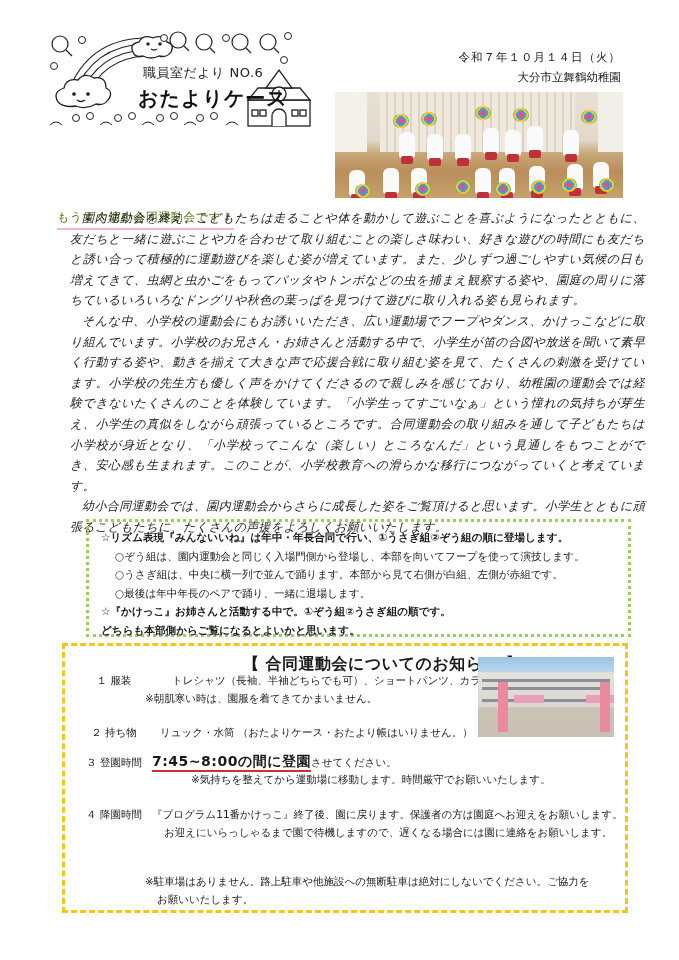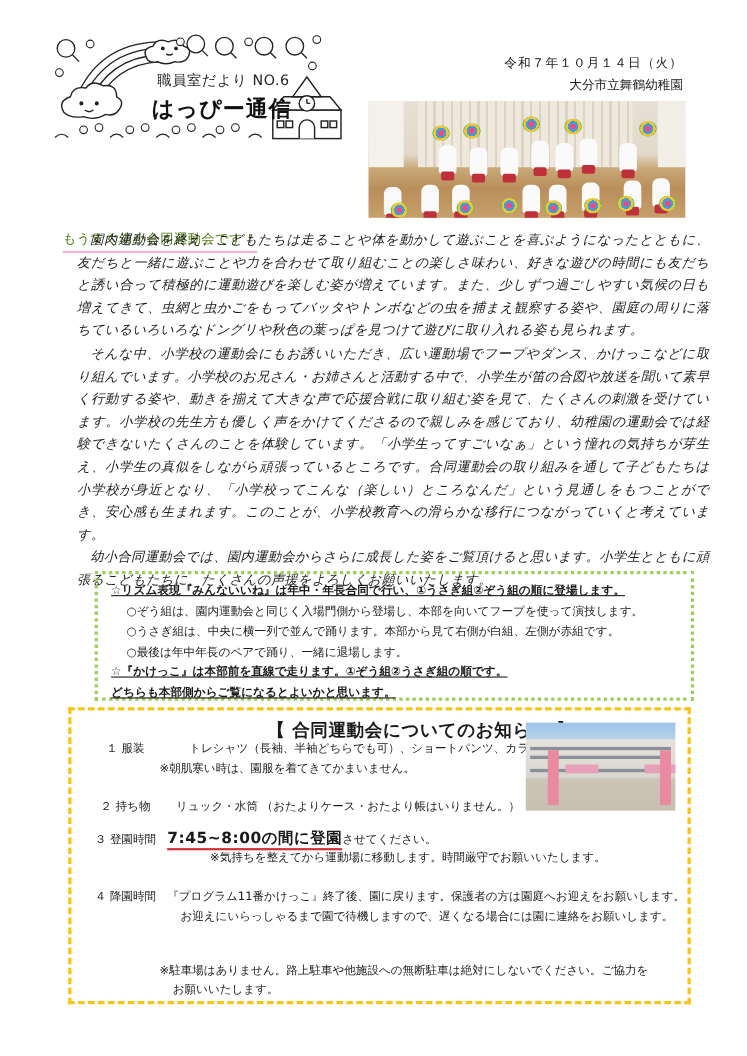--- a/index.html
+++ b/index.html
@@ -25,21 +25,21 @@
   .photo-top .kid::after { content: ""; position: absolute; left: 2px; bottom: -6px; width: 12px; height: 8px; background: #c0303a; border-radius: 2px; }
   .photo-top .pom { position: absolute; width: 16px; height: 14px; border-radius: 50%;
     background: radial-gradient(circle, #e84c8a 0 25%, #3aa0d8 26% 45%, #f2c530 46% 65%, #6bbf59 66%); }
 
   .headline { position: absolute; left: 57px; top: 175px; font-family: "DejaVu Sans", sans-serif; font-size: 12px; color: #4d7c0f; letter-spacing: 0.5px; padding-bottom: 2px; border-bottom: 2px solid #f2b4d8; white-space: nowrap; margin-top: 34px; }
 
   .body-text { position: absolute; left: 70px; top: 208px; width: 575px; font-size: 12px; line-height: 20.6px; letter-spacing: 0.35px; text-align: justify; font-style: italic; }
   .body-text p { text-indent: 1em; }
 
   .green-box { position: absolute; left: 86px; top: 519px; width: 545px; height: 118px; border: 3px dotted #9bcf5a; padding: 6px 10px 0 12px; font-family: "DejaVu Sans", sans-serif; font-size: 10.6px; line-height: 18.6px; }
-  .green-box .b { font-weight: bold; text-decoration: underline; }
+  .green-box .b { font-weight: bold; }
   .green-box .ind { padding-left: 14px; }
 
   .yellow-box { position: absolute; left: 62px; top: 643px; width: 566px; height: 270px; border: 3px dashed #f5c518; font-family: "DejaVu Sans", sans-serif; font-size: 10.5px; }
   .yb-title { position: absolute; left: 178px; top: 8px; font-weight: bold; font-size: 16px; letter-spacing: 0.5px; white-space: nowrap; }
   .yb-row { position: absolute; left: 11px; white-space: nowrap; }
   .yb-label { display: inline-block; width: 76px; text-align: center; }
   .yb-cont { position: absolute; white-space: nowrap; }
   .emph { font-weight: bold; font-size: 14px; border-bottom: 2px solid #d0303a; padding-bottom: 1px; letter-spacing: 0.5px; }
 
   .photo-bottom { position: absolute; left: 478px; top: 657px; width: 136px; height: 80px; overflow: hidden;
@@ -119,21 +119,21 @@
       <circle cx="231" cy="64" r="7"></circle>
       <path d="M231 64 v-4 M231 64 h3" fill="none"></path>
       <path d="M224 96 v-10 a7 7 0 0 1 14 0 v10"></path>
       <rect x="204" y="80" width="6" height="6"></rect>
         <rect x="212" y="80" width="6" height="6"></rect>
       <rect x="244" y="80" width="6" height="6"></rect>
         <rect x="252" y="80" width="6" height="6"></rect>
     </g>
   </svg>
   <div class="mast-sub">職員室だより NO.6</div>
-  <div class="mast-title">はっぴー通信</div>
+  <div class="mast-title">おたよりケース</div>
 </div>
 
 <div class="date">令和７年１０月１４日（火）</div>
 <div class="school">大分市立舞鶴幼稚園</div>
 
 <div class="photo-top">
   <div class="wall-l"></div>
   <div class="curtain"></div>
   <div class="wall-r"></div>
   <div class="kid" style="left:64px;top:40px;"></div>
@@ -171,21 +171,21 @@
   <p>園内運動会を終え、こどもたちは走ることや体を動かして遊ぶことを喜ぶようになったとともに、友だちと一緒に遊ぶことや力を合わせて取り組むことの楽しさ味わい、好きな遊びの時間にも友だちと誘い合って積極的に運動遊びを楽しむ姿が増えています。また、少しずつ過ごしやすい気候の日も増えてきて、虫網と虫かごをもってバッタやトンボなどの虫を捕まえ観察する姿や、園庭の周りに落ちているいろいろなドングリや秋色の葉っぱを見つけて遊びに取り入れる姿も見られます。</p>
   <p>そんな中、小学校の運動会にもお誘いいただき、広い運動場でフープやダンス、かけっこなどに取り組んでいます。小学校のお兄さん・お姉さんと活動する中で、小学生が笛の合図や放送を聞いて素早く行動する姿や、動きを揃えて大きな声で応援合戦に取り組む姿を見て、たくさんの刺激を受けています。小学校の先生方も優しく声をかけてくださるので親しみを感じており、幼稚園の運動会では経験できないたくさんのことを体験しています。「小学生ってすごいなぁ」という憧れの気持ちが芽生え、小学生の真似をしながら頑張っているところです。合同運動会の取り組みを通して子どもたちは小学校が身近となり、「小学校ってこんな（楽しい）ところなんだ」という見通しをもつことができ、安心感も生まれます。このことが、小学校教育への滑らかな移行につながっていくと考えています。</p>
   <p>幼小合同運動会では、園内運動会からさらに成長した姿をご覧頂けると思います。小学生とともに頑張るこどもたちに、たくさんの声援をよろしくお願いいたします。</p>
 </div>
 
 <div class="green-box">
   <div class="b">☆リズム表現『みんないいね』は年中・年長合同で行い、①うさぎ組②ぞう組の順に登場します。</div>
   <div class="ind">○ぞう組は、園内運動会と同じく入場門側から登場し、本部を向いてフープを使って演技します。</div>
   <div class="ind">○うさぎ組は、中央に横一列で並んで踊ります。本部から見て右側が白組、左側が赤組です。</div>
   <div class="ind">○最後は年中年長のペアで踊り、一緒に退場します。</div>
-  <div class="b">☆『かけっこ』は本部前を直線で走ります。①ぞう組②うさぎ組の順です。</div>
+  <div class="b">☆『かけっこ』お姉さんと活動する中で。①ぞう組②うさぎ組の順です。</div>
   <div class="b">どちらも本部側からご覧になるとよいかと思います。</div>
 </div>
 
 <div class="yellow-box">
   <div class="yb-title">【 合同運動会についてのお知らせ 】</div>
 
   <div class="yb-row" style="top:28px;">
     <span class="yb-label">１ 服装</span><span style="padding-left:20px;">トレシャツ（長袖、半袖どちらでも可）、ショートパンツ、カラー帽子</span>
   </div>
   <div class="yb-cont" style="left:80px;top:46px;">※朝肌寒い時は、園服を着てきてかまいません。</div>

